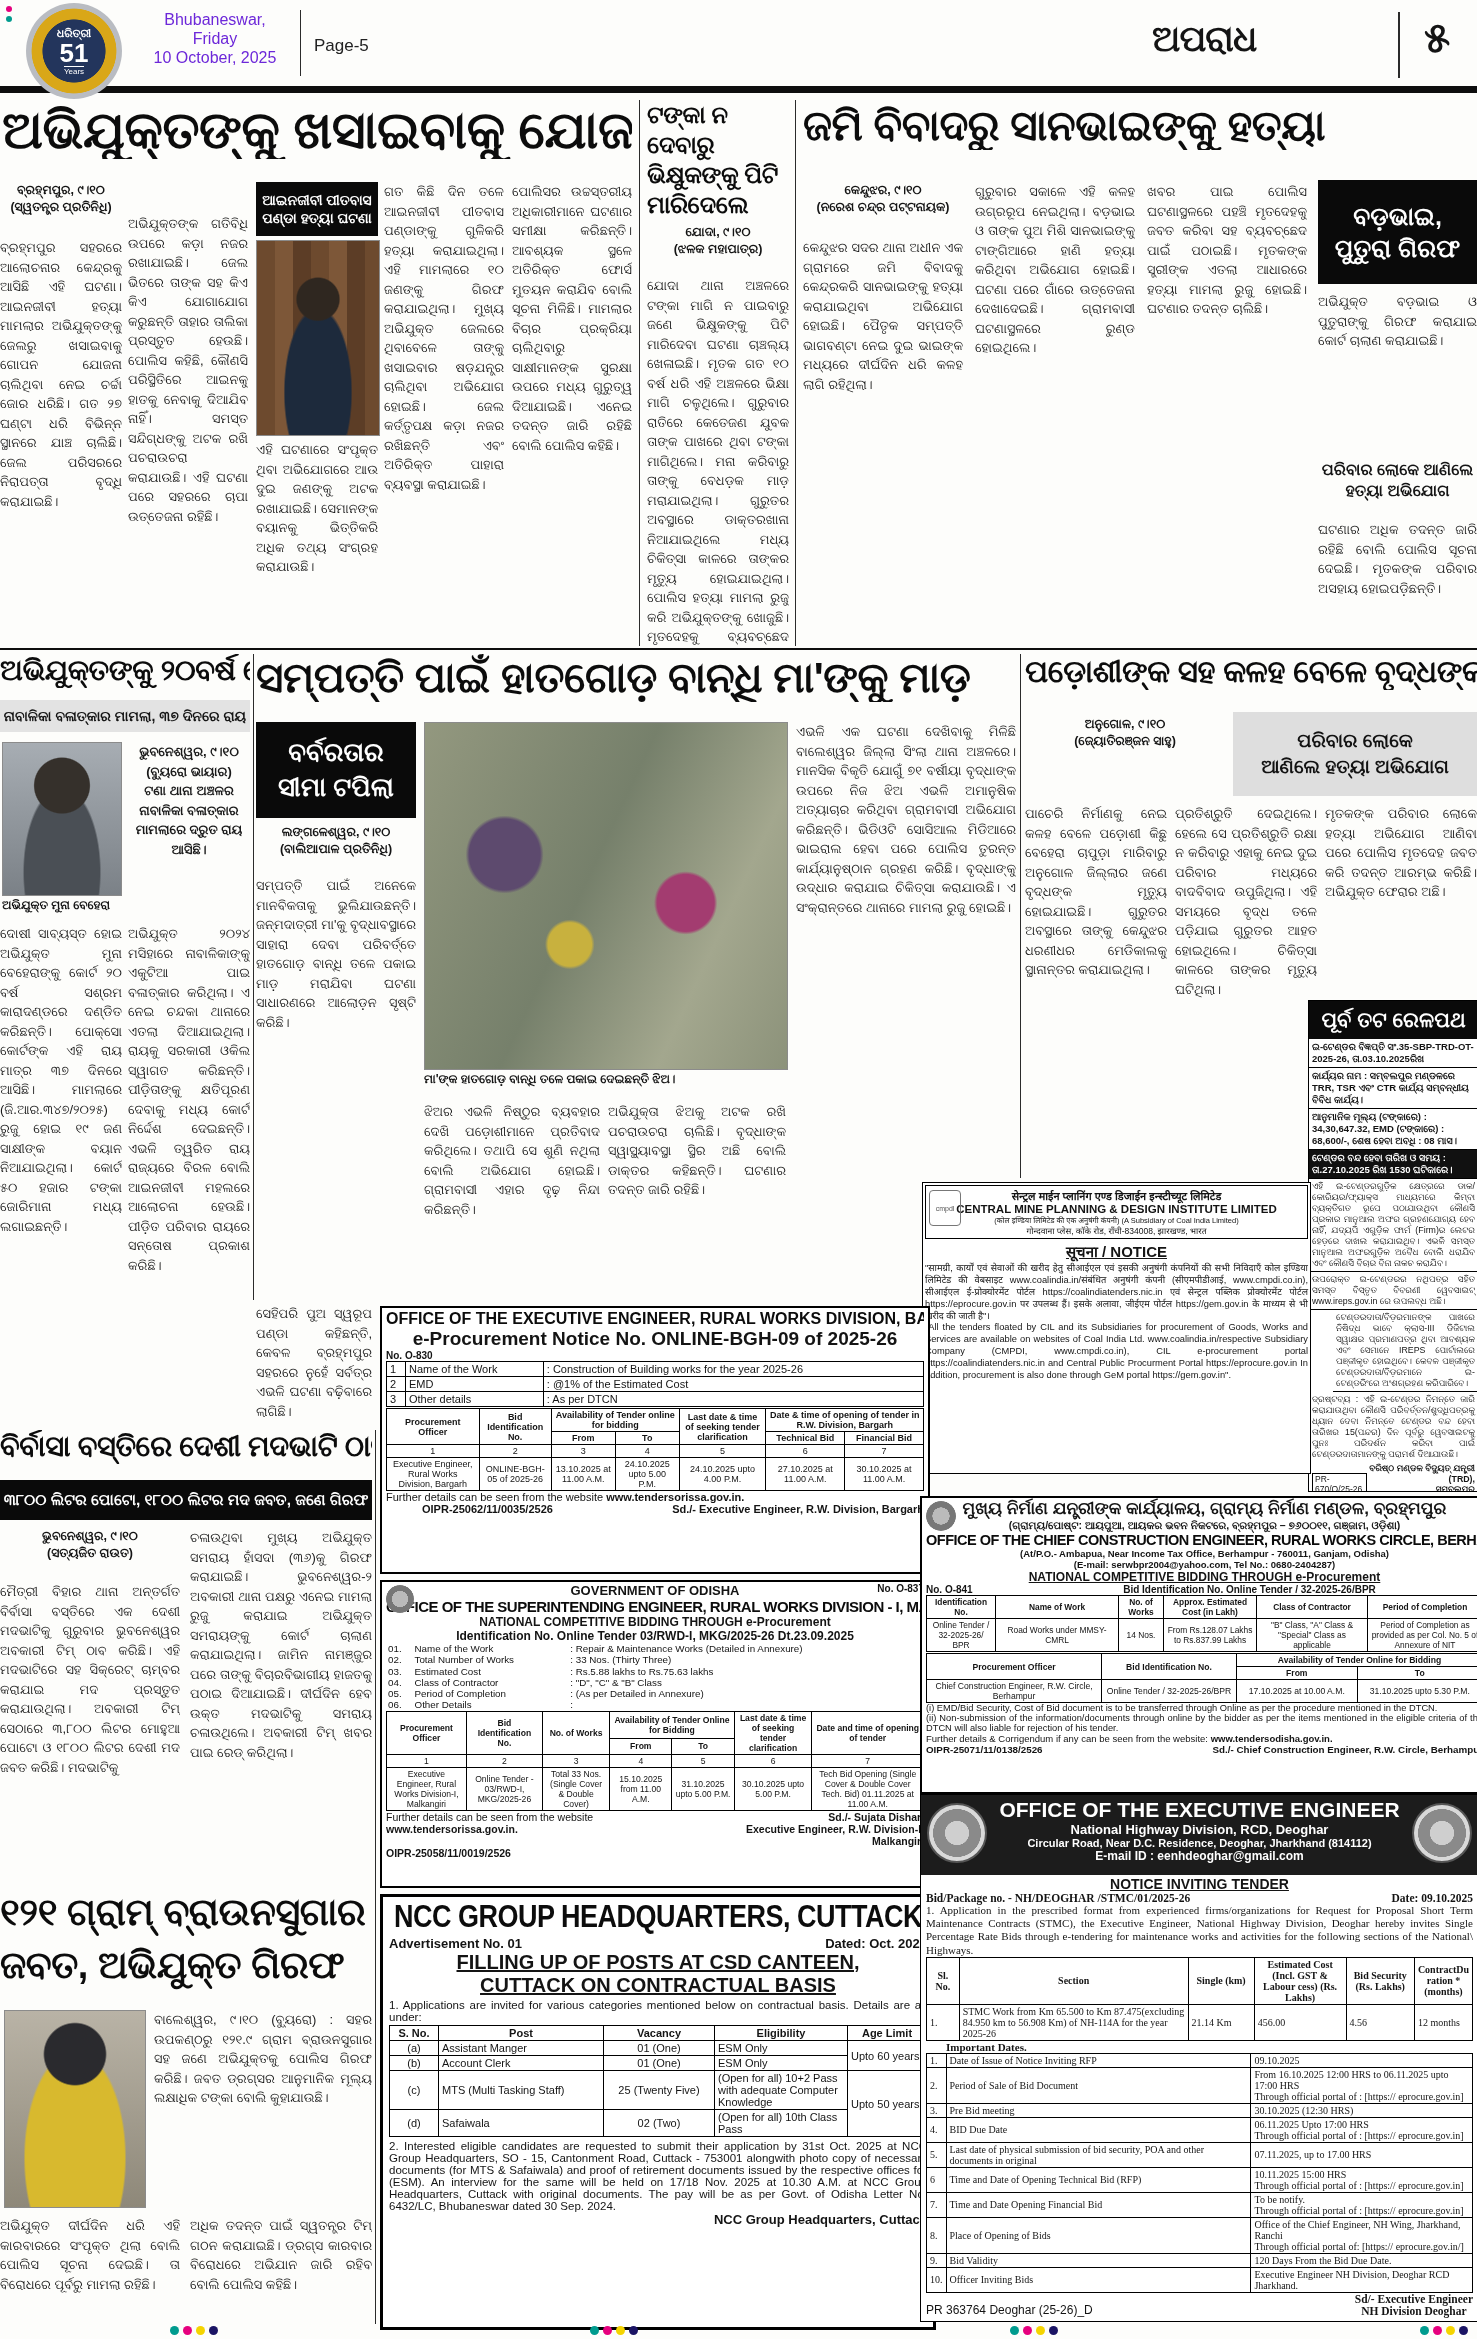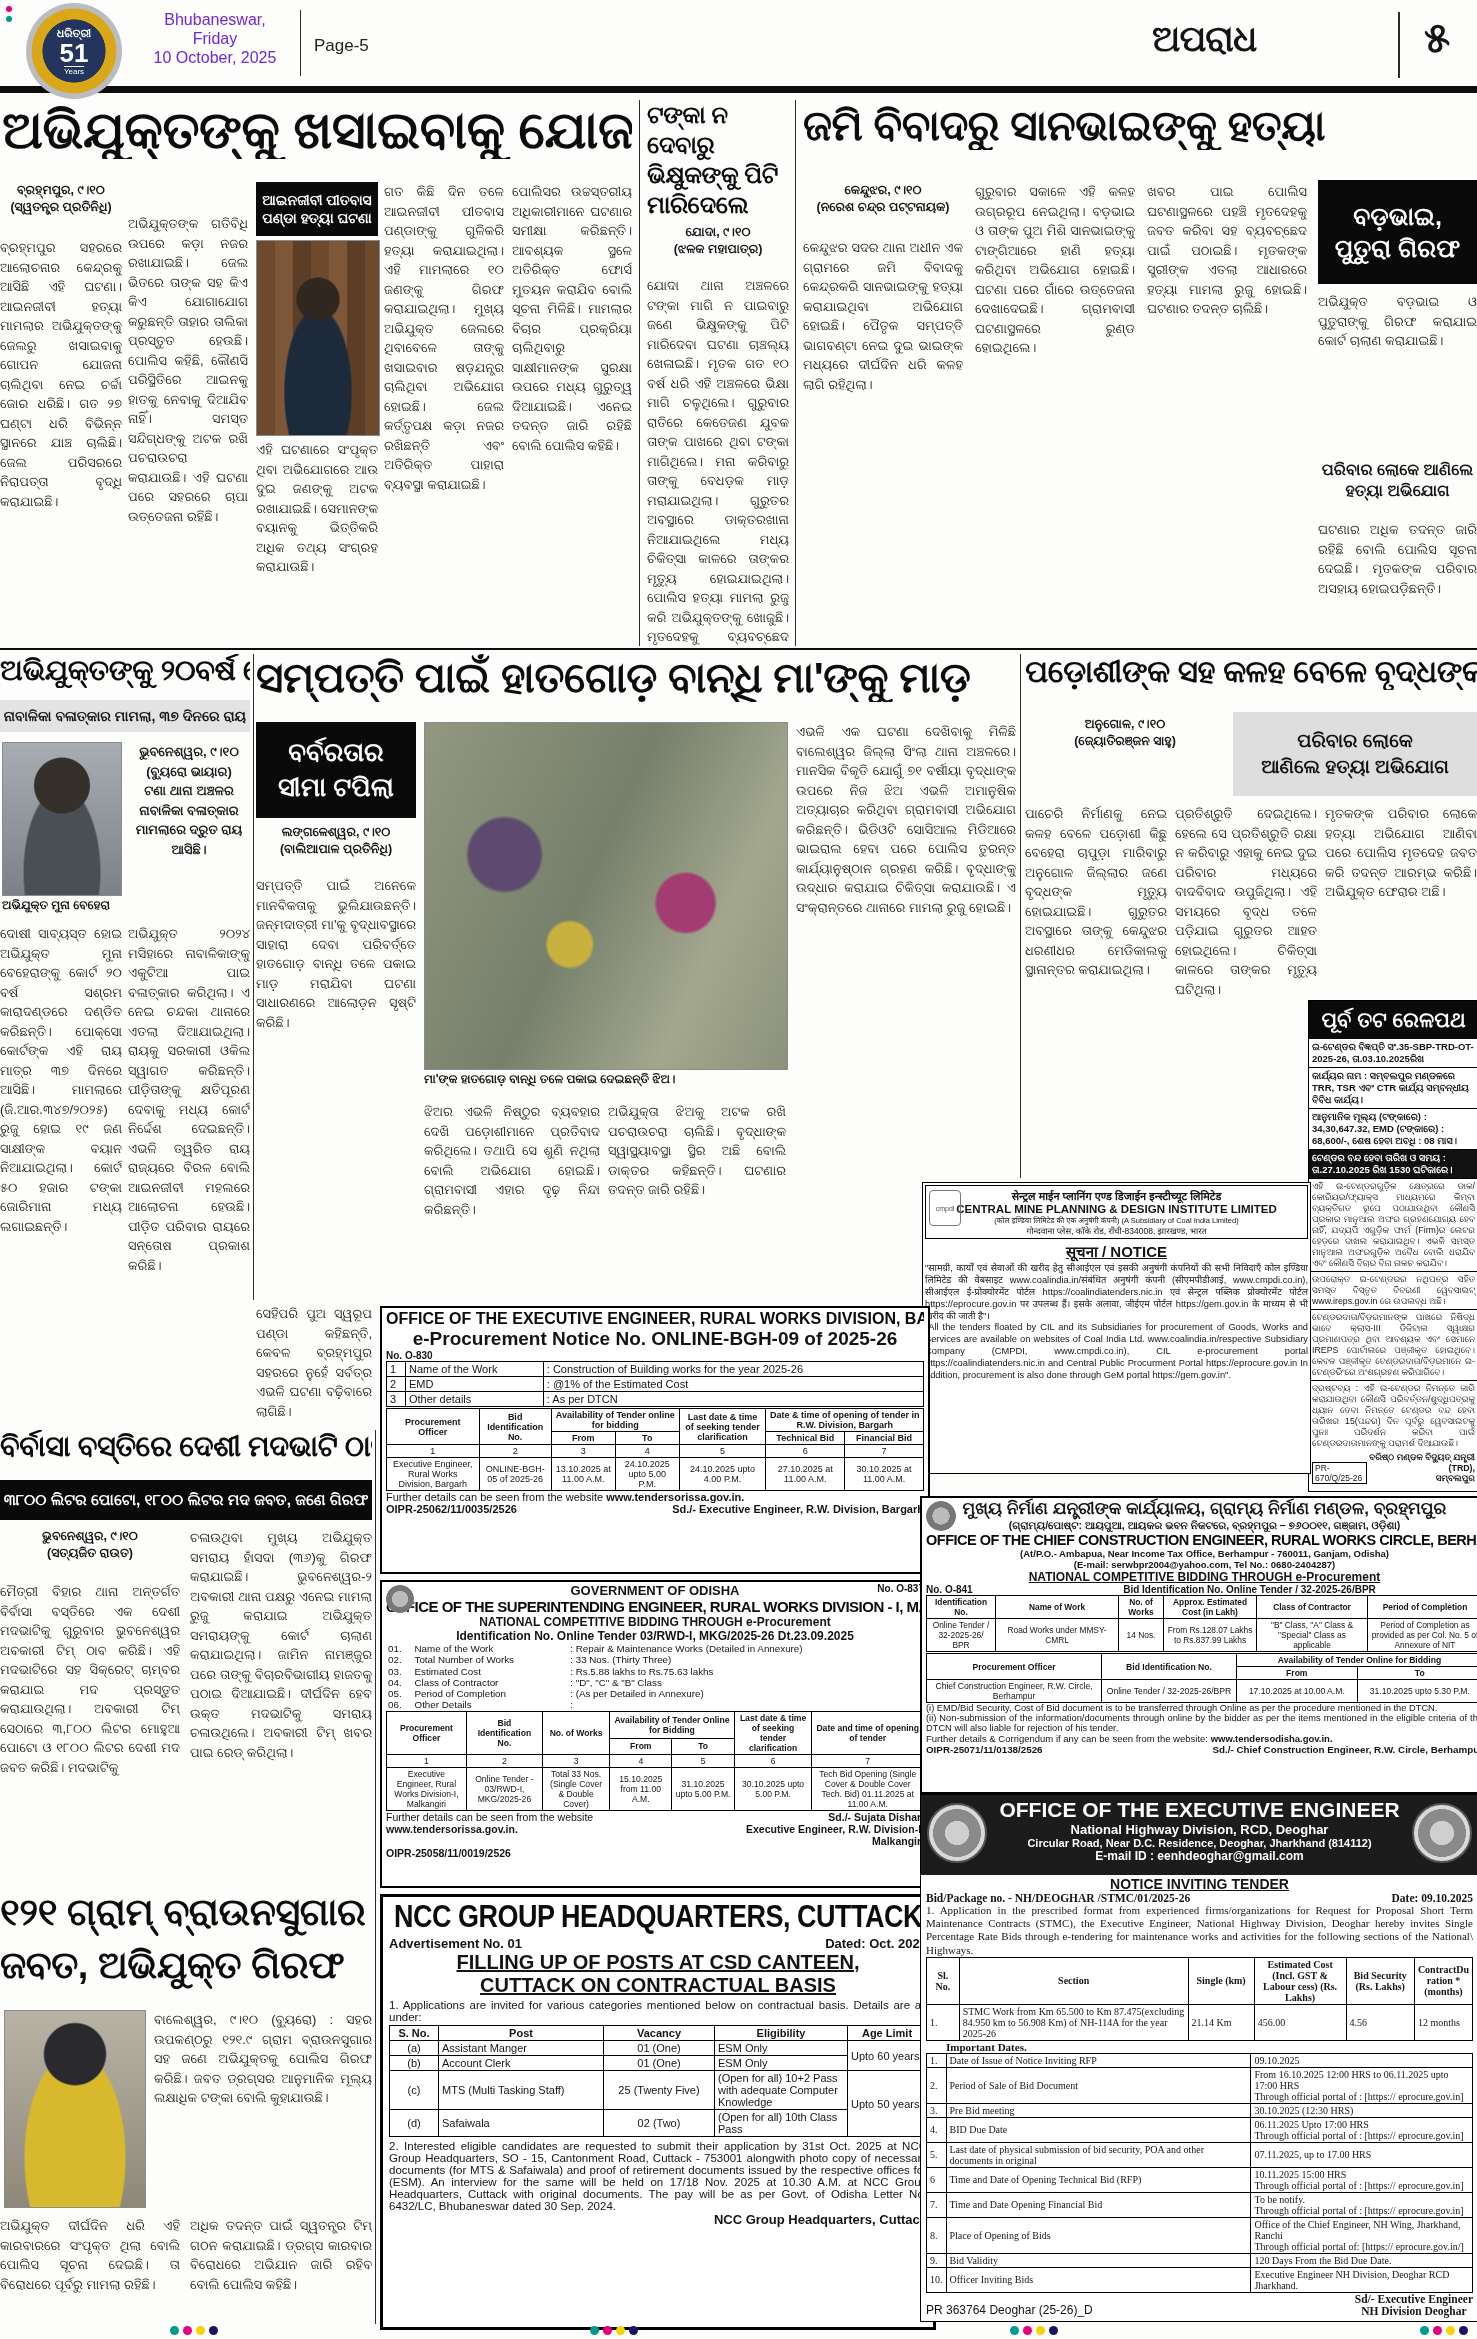--- a/index.html
+++ b/index.html
@@ -160,21 +160,21 @@
   </div>
 
   <div class="notice" style="left:1308px;top:1000px;width:169px;height:490px;border:1px solid #000;font-size:9.5px;">
     <div class="blackbox" style="position:relative;width:100%;height:38px;font-size:21px;">ପୂର୍ବ ତଟ ରେଳପଥ</div>
     <div style="padding:2px 3px;font-weight:700;border-bottom:1px solid #000;">ଇ-ଟେଣ୍ଡର ବିଜ୍ଞପ୍ତି ସଂ.35-SBP-TRD-OT-2025-26, ତା.03.10.2025ରିଖ</div>
     <div style="padding:2px 3px;font-weight:700;border-bottom:1px solid #000;">କାର୍ଯ୍ୟର ନାମ : ସମ୍ବଲପୁର ମଣ୍ଡଳରେ TRR, TSR ଏବଂ CTR କାର୍ଯ୍ୟ ସମ୍ବନ୍ଧୀୟ ବିବିଧ କାର୍ଯ୍ୟ।</div>
     <div style="padding:2px 3px;font-weight:700;border-bottom:1px solid #000;">ଆନୁମାନିକ ମୂଲ୍ୟ (ଟଙ୍କାରେ) : 34,30,647.32, EMD (ଟଙ୍କାରେ) : 68,600/-, ଶେଷ ହେବା ଅବଧି : 08 ମାସ।</div>
     <div style="padding:2px 3px;font-weight:800;border-bottom:1px solid #000;background:#111;color:#fff;">ଟେଣ୍ଡର ବନ୍ଦ ହେବା ତାରିଖ ଓ ସମୟ : ତା.27.10.2025 ରିଖ 1530 ଘଟିକାରେ।</div>
     <div style="padding:2px 3px;border-bottom:1px solid #000;text-align:justify;font-size:8.8px;line-height:1.25;">ଏହି ଇ-ଟେଣ୍ଡରଗୁଡ଼ିକ କ୍ଷେତ୍ରରେ ଡାକ/କୋରିୟର/ଫ୍ୟାକ୍ସ ମାଧ୍ୟମରେ କିମ୍ବା ବ୍ୟକ୍ତିଗତ ରୂପେ ପଠାଯାଉଥିବା କୌଣସି ପ୍ରକାର ମାନୁଆଲ ଅଫର ଗ୍ରହଣଯୋଗ୍ୟ ହେବ ନାହିଁ, ଯଦ୍ୟପି ଏଗୁଡ଼ିକ ଫାର୍ମ (Firm)ର ଲେଟର ହେଡ଼ରେ ଦାଖଲ କରାଯାଇଥିବ। ଏଭଳି ସମସ୍ତ ମାନୁଆଲ ଅଫରଗୁଡ଼ିକ ଅବୈଧ ବୋଲି ଧରାଯିବ ଏବଂ କୌଣସି ବିଚାର ବିନା ନାକଚ କରାଯିବ।</div>
     <div style="padding:2px 3px;border-bottom:1px solid #000;text-align:justify;font-size:8.8px;line-height:1.25;">ଉପରୋକ୍ତ ଇ-ଟେଣ୍ଡରର ନଥିପତ୍ର ସହିତ ସମସ୍ତ ବିସ୍ତୃତ ବିବରଣୀ ୱେବସାଇଟ୍ www.ireps.gov.in ରେ ଉପଲବ୍ଧ ଅଛି।</div>
-    <div style="padding:2px 3px;border-bottom:1px solid #000;text-align:justify;font-size:8.8px;line-height:1.25;">ଟେଣ୍ଡରଦାତା/ବିଡ଼ରମାନଙ୍କ ପାଖରେ ନିଷିଦ୍ଧ ଭାବେ କ୍ଲାସ-III ଡିଜିଟାଲ ସ୍ୱାକ୍ଷର ପ୍ରମାଣପତ୍ର ଥିବା ଆବଶ୍ୟକ ଏବଂ ସେମାନେ IREPS ପୋର୍ଟାଲରେ ପଞ୍ଜୀକୃତ ହୋଇଥିବେ। କେବଳ ପଞ୍ଜୀକୃତ ଟେଣ୍ଡରଦାତା/ବିଡ଼ରମାନେ ଇ-ଟେଣ୍ଡରିଂରେ ଅଂଶଗ୍ରହଣ କରିପାରିବେ।</div>
+    <div style="padding:2px 3px;border-bottom:1px solid #000;text-align:justify;font-size:8.8px;line-height:1.25;margin-left:24px;">ଟେଣ୍ଡରଦାତା/ବିଡ଼ରମାନଙ୍କ ପାଖରେ ନିଷିଦ୍ଧ ଭାବେ କ୍ଲାସ-III ଡିଜିଟାଲ ସ୍ୱାକ୍ଷର ପ୍ରମାଣପତ୍ର ଥିବା ଆବଶ୍ୟକ ଏବଂ ସେମାନେ IREPS ପୋର୍ଟାଲରେ ପଞ୍ଜୀକୃତ ହୋଇଥିବେ। କେବଳ ପଞ୍ଜୀକୃତ ଟେଣ୍ଡରଦାତା/ବିଡ଼ରମାନେ ଇ-ଟେଣ୍ଡରିଂରେ ଅଂଶଗ୍ରହଣ କରିପାରିବେ।</div>
     <div style="padding:2px 3px;text-align:justify;font-size:8.8px;line-height:1.25;">ଦ୍ରଷ୍ଟବ୍ୟ : ଏହି ଇ-ଟେଣ୍ଡର ନିମନ୍ତେ ଜାରି କରାଯାଉଥିବା କୌଣସି ପରିବର୍ତ୍ତନ/ଶୁଦ୍ଧିପତ୍ରକୁ ଧ୍ୟାନ ଦେବା ନିମନ୍ତେ ଟେଣ୍ଡର ବନ୍ଦ ହେବା ତାରିଖର 15(ପନ୍ଦର) ଦିନ ପୂର୍ବରୁ ୱେବସାଇଟକୁ ପୁନଃ ପରିଦର୍ଶନ କରିବା ପାଇଁ ଟେଣ୍ଡରଦାତାମାନଙ୍କୁ ପରାମର୍ଶ ଦିଆଯାଉଛି।</div>
     <div style="display:flex;justify-content:space-between;align-items:flex-end;padding:1px 3px;">
       <span style="border:1px solid #000;padding:0 2px;font-size:8.5px;">PR-670/Q/25-26</span>
       <span style="text-align:right;font-weight:700;font-size:8.8px;">
         <span>ବରିଷ୍ଠ ମଣ୍ଡଳ ବିଦ୍ୟୁତ୍ ଯନ୍ତ୍ରୀ (TRD),</span><br>
         <span>ସମ୍ବଲପୁର</span>
       </span>
     </div>
   </div>
 
@@ -243,21 +243,21 @@
         <td>ONLINE-BGH-05 of 2025-26</td>
         <td>13.10.2025 at 11.00 A.M.</td>
         <td>24.10.2025 upto 5.00 P.M.</td>
         <td>24.10.2025 upto 4.00 P.M.</td>
         <td>27.10.2025 at 11.00 A.M.</td>
         <td>30.10.2025 at 11.00 A.M.</td>
       </tr>
     </tbody>
       </table>
     <div style="font-size:11px;"><span>Further details can be seen from the website </span><span class="link">www.tendersorissa.gov.in.</span></div>
-    <div style="display:flex;justify-content:space-between;font-weight:800;font-size:11px;">
+    <div style="display:flex;justify-content:space-between;font-weight:800;font-size:11px;margin-left:36px;">
       <span>OIPR-25062/11/0035/2526</span>
       <span>Sd./- Executive Engineer, R.W. Division, Bargarh</span>
     </div>
   </div>
 
   <div class="notice nb" style="left:380px;top:1580px;width:538px;height:302px;padding:1px 4px;">
     <div style="position:relative;">
       <div class="abs" style="left:0;top:2px;width:28px;height:28px;border-radius:50%;background:radial-gradient(circle,#bbb 0 40%,#777 41% 70%,#ddd 71%);"></div>
       <div class="ctr" style="font-weight:800;font-size:13px;">GOVERNMENT OF ODISHA</div>
       <div class="abs" style="right:0;top:0;font-size:10px;font-weight:700;">No. O-837</div>

